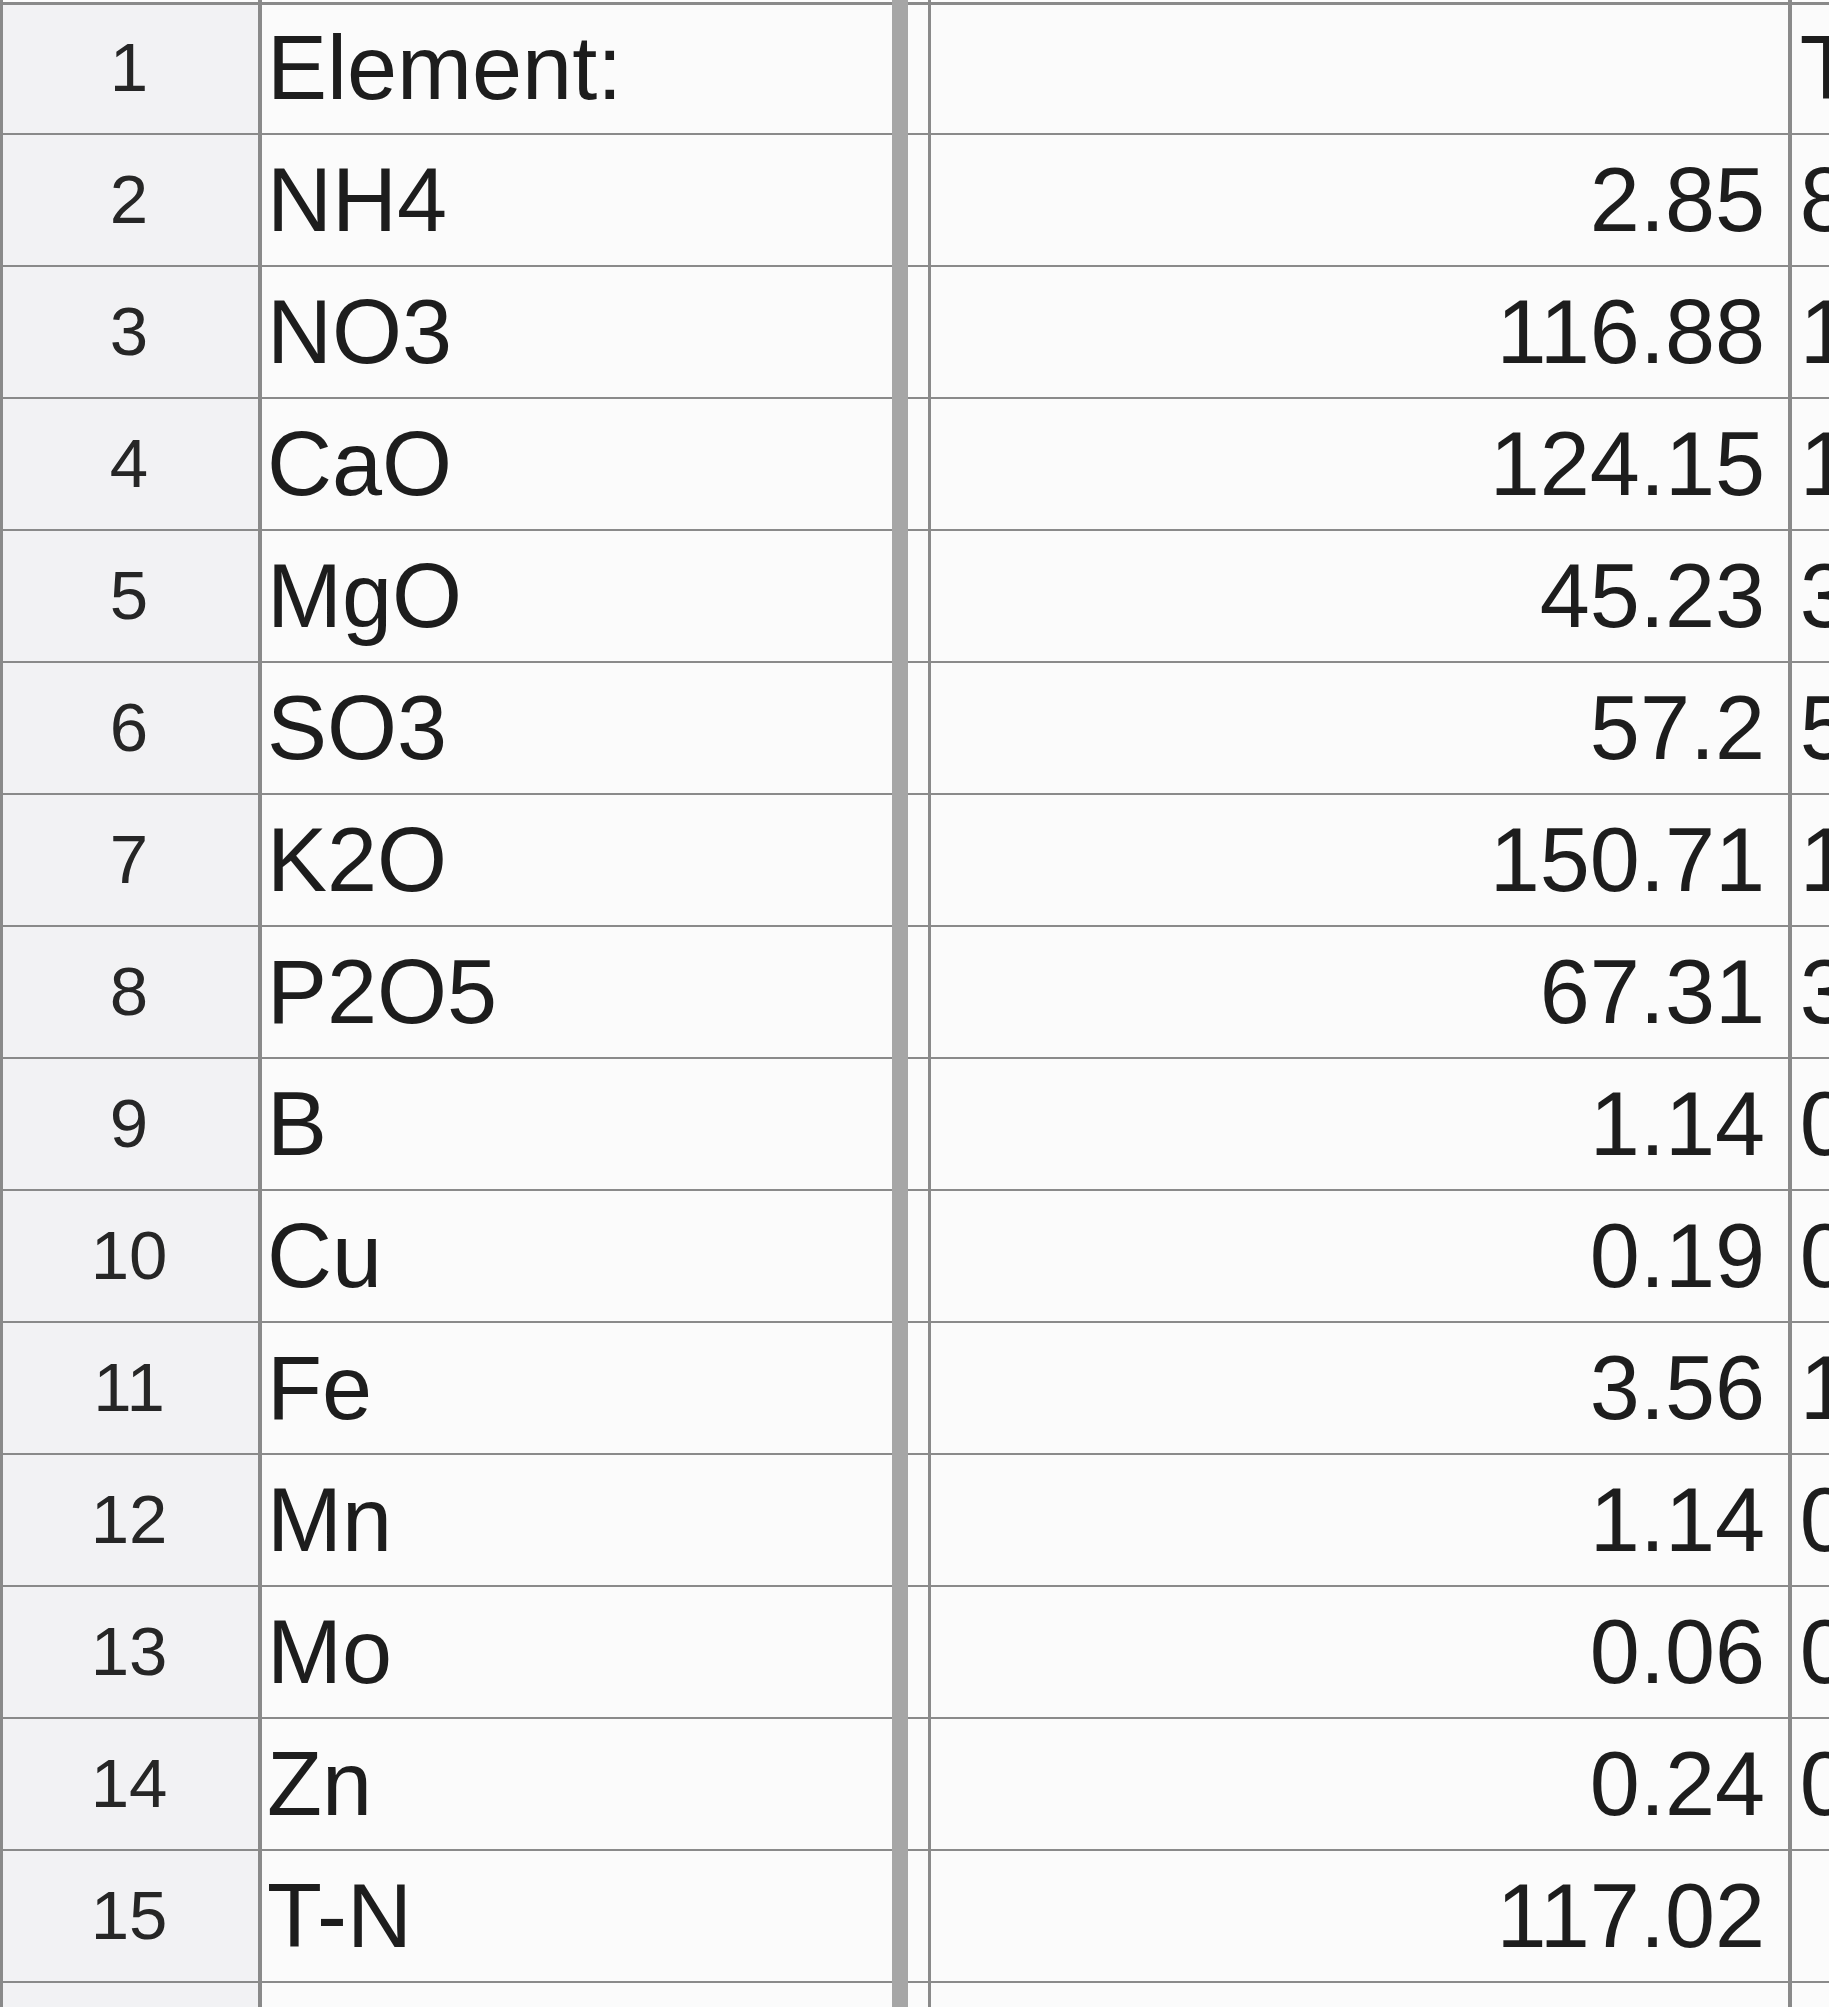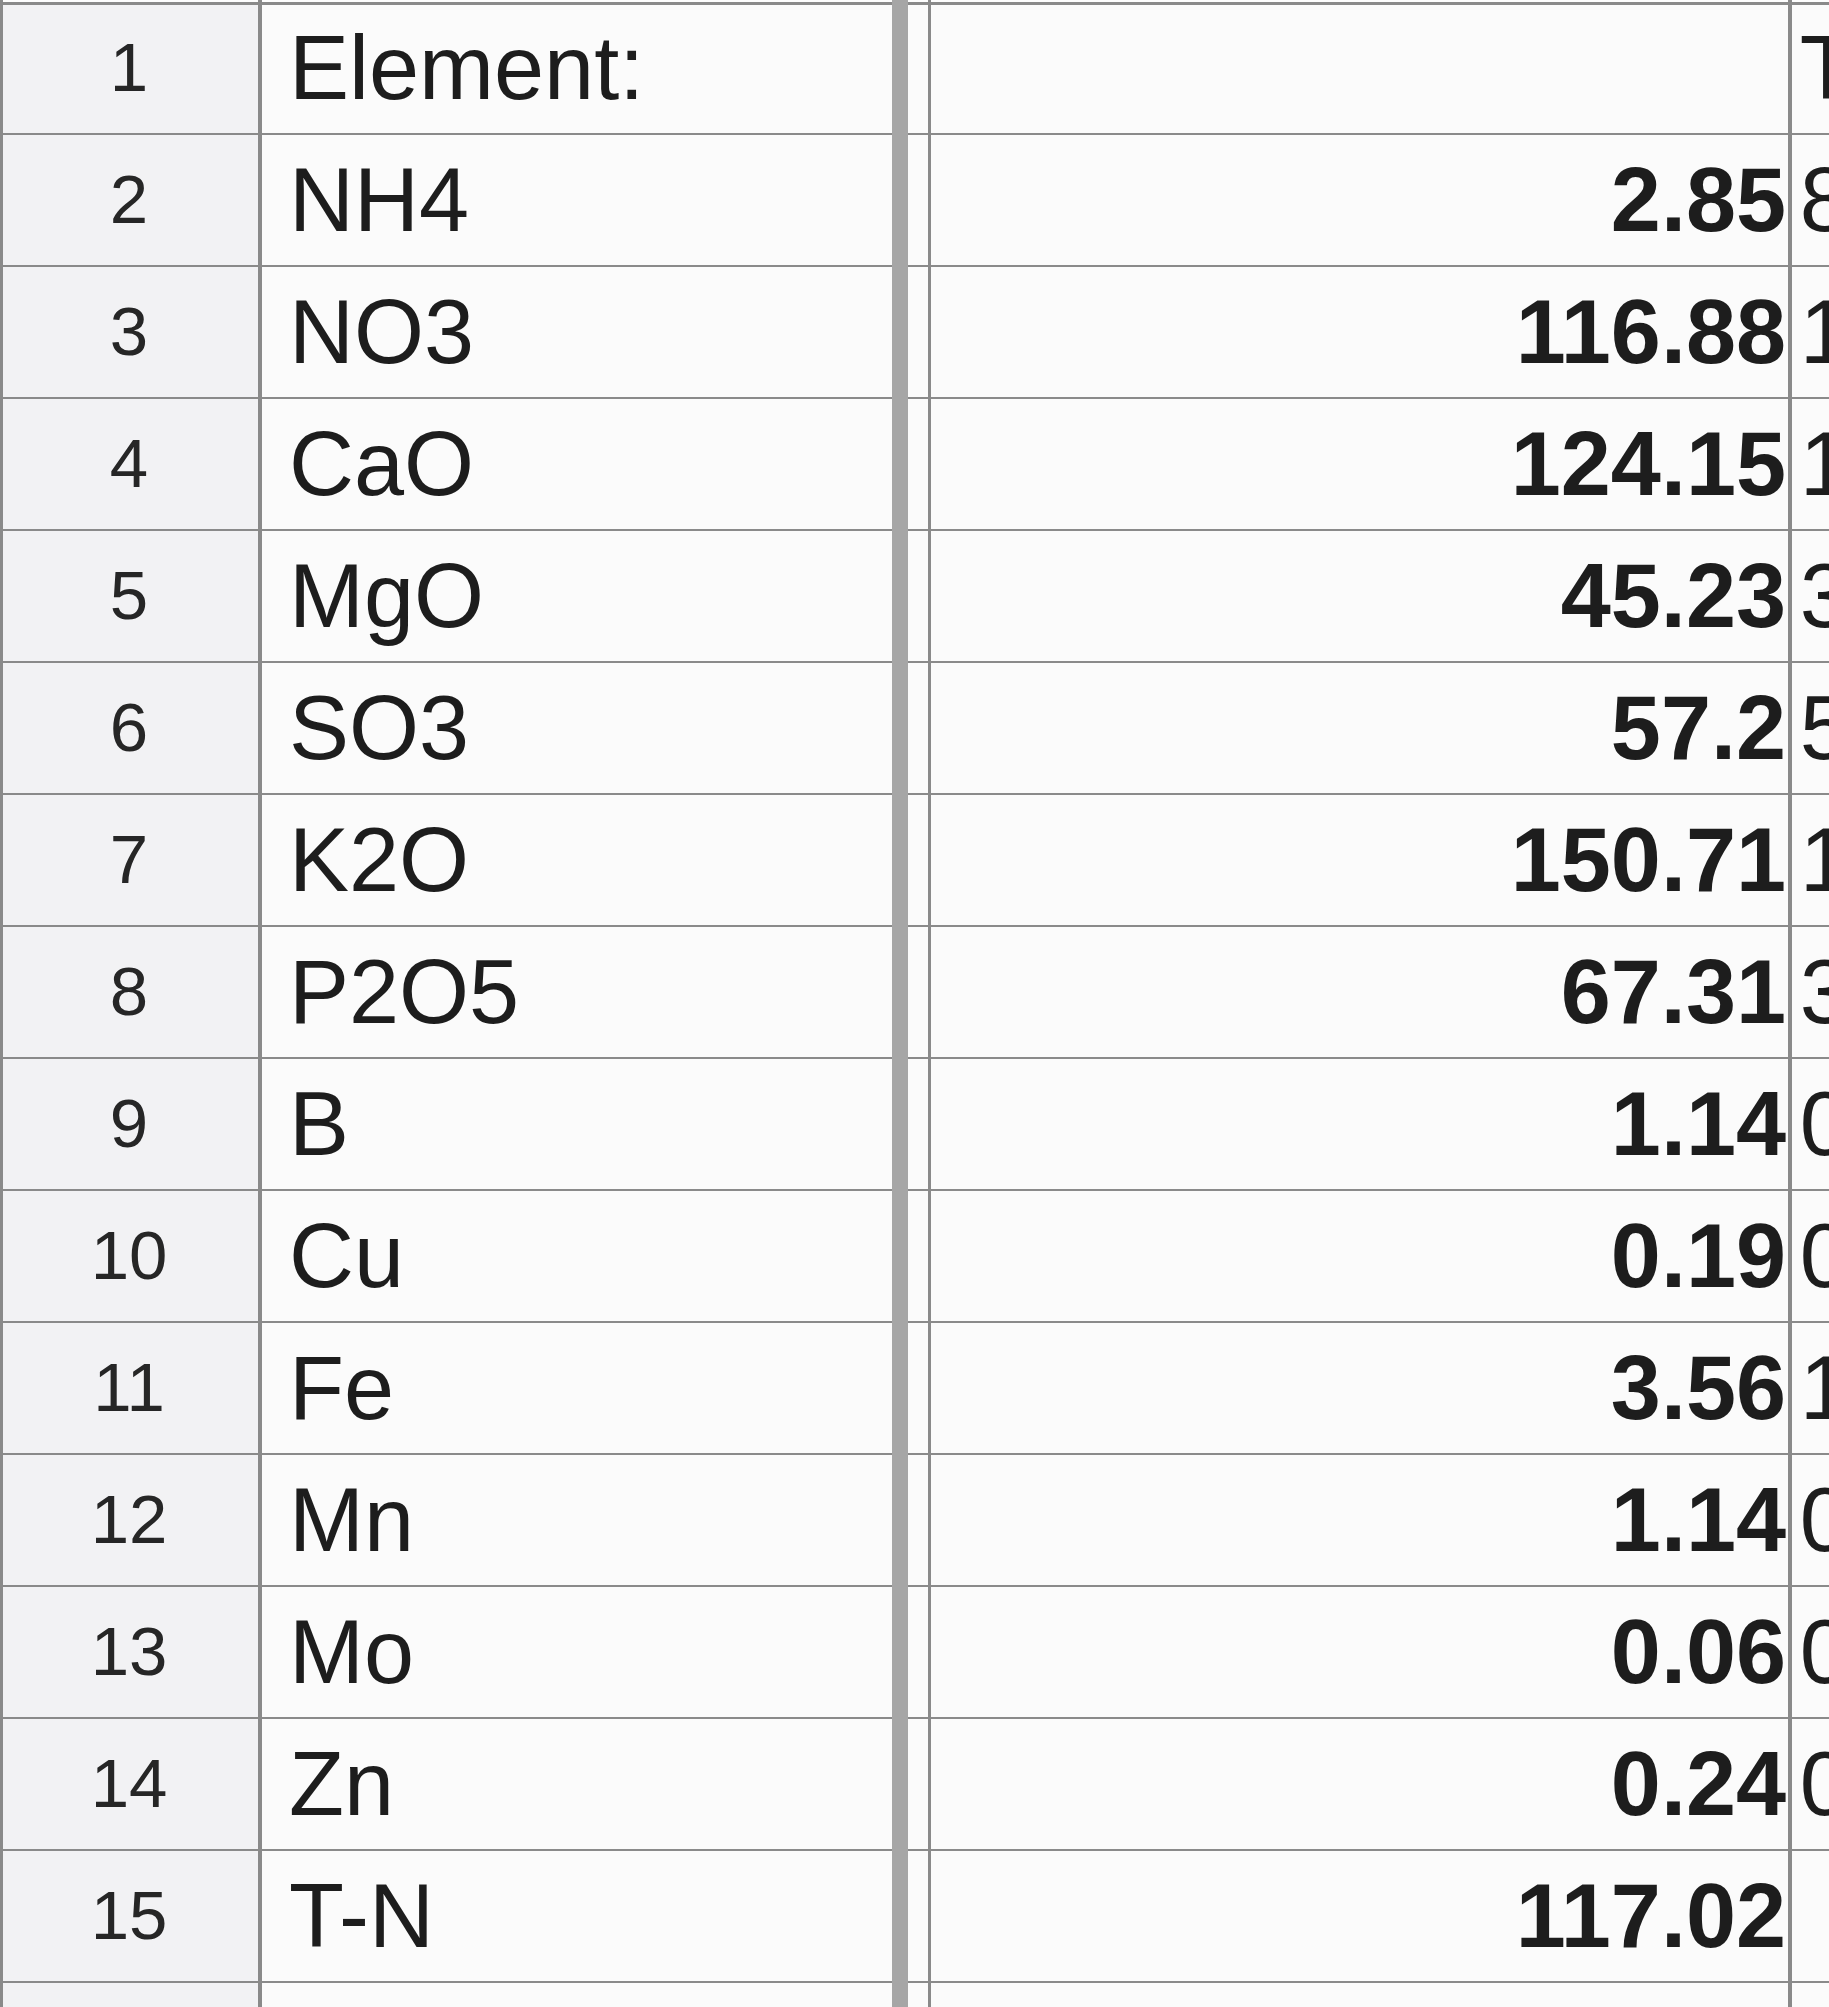--- a/index.html
+++ b/index.html
@@ -36,23 +36,23 @@
     background: #fbfbfb;
     white-space: nowrap;
     overflow: visible;
   }
   .rownum {
     justify-content: center;
     font-size: 69px;
     color: #262626;
     background: #f2f2f4;
   }
-  .elem { padding-left: 31px; }
+  .elem { padding-left: 9px; }
   .gap  { }
-  .val  { justify-content: flex-end; padding-right: 2px; font-weight: bold; }
+  .val  { justify-content: flex-end; padding-right: 23px; }
   .next { padding-left: 11.8px; }
 
   
   .vline {
     position: absolute;
     top: 0;
     height: 2007px;
     width: 2.9px;
     background: #8a8a8a;
     z-index: 2;

